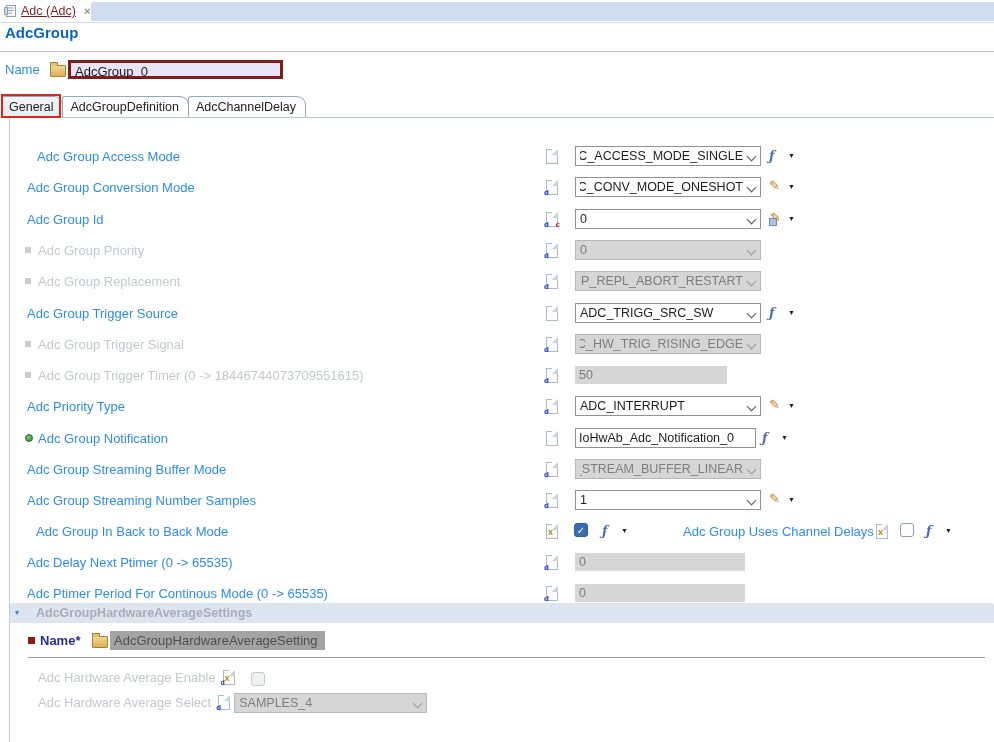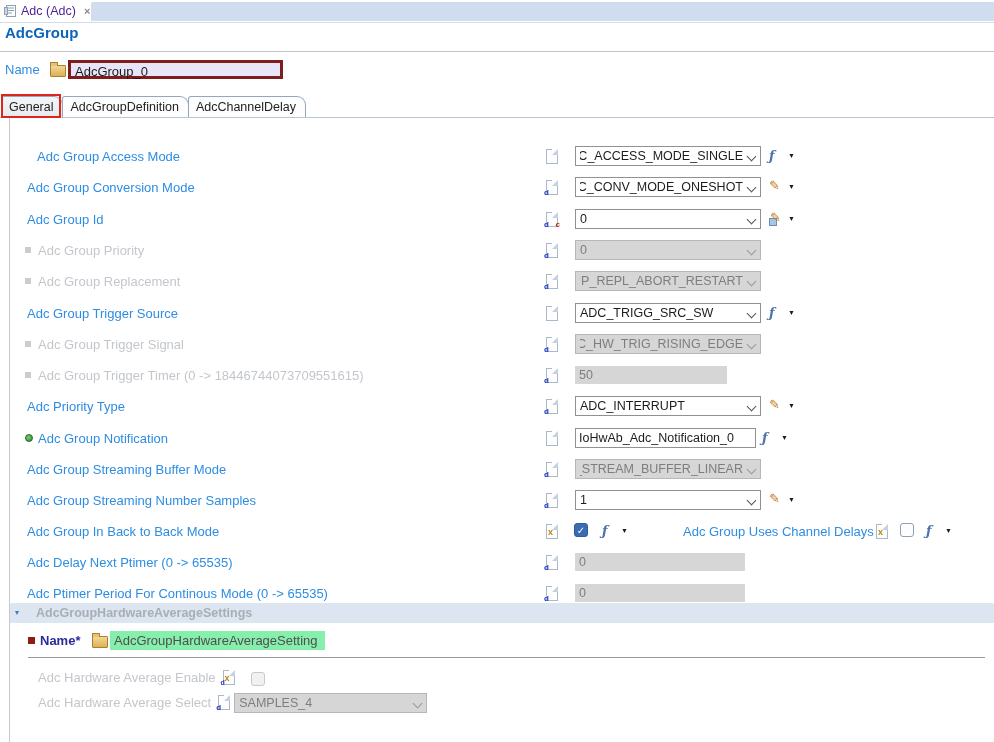--- a/index.html
+++ b/index.html
@@ -2,21 +2,21 @@
 <html><head>
 <meta charset="utf-8">
 <style>
   html,body{margin:0;padding:0;background:#fff;}
   #screen{position:relative;width:994px;height:742px;background:#fff;overflow:hidden;
           font-family:"Liberation Sans",sans-serif;}
 
   
   #etabstrip{position:absolute;left:0;top:0;width:994px;height:22px;background:#fff;border-bottom:1px solid #d4dce8;}
   #etab{position:absolute;left:0;top:0;height:22px;display:flex;align-items:center;padding-left:4px;}
-  #etab-label{font-size:12.5px;color:#4c1d95;margin-left:4px;}
+  #etab-label{font-size:12.5px;color:#7f1d1d;margin-left:4px;text-decoration:underline;}
   #etab-close{margin-left:8px;font-size:11px;font-weight:bold;color:#8a8a8a;cursor:pointer;}
   #strip-rest{position:absolute;left:91px;top:2px;right:0;height:19px;background:#cfddee;border-radius:2px 0 0 0;}
 
   
   #page-title{position:absolute;left:5px;top:24px;font-size:15px;font-weight:bold;color:#0b65bb;text-align:right;}
   #title-rule{position:absolute;left:0;top:51px;width:994px;height:1px;background:#c3c3c3;}
   #name-label{position:absolute;left:5px;top:62px;font-size:13px;color:#2e8de2;}
   .folder{position:relative;width:14px;height:10px;background:linear-gradient(#f2d896,#ddb054);
           border:1px solid #a8822e;border-radius:1px;}
   .folder:before{content:'';position:absolute;left:-1px;top:-4px;width:6px;height:3px;
@@ -81,21 +81,21 @@
   .cb.off{background:#fdfdfd;border:1px solid #8fa0b5;}
   .cb.offdis{background:#f1f1f1;border:1px solid #c3cad2;}
 
   
   #secbar{position:absolute;left:10px;top:603px;width:984px;height:20px;background:#dce5f0;border-radius:2px 2px 0 0;}
   #secbar .tri-open{position:absolute;left:5px;top:5px;font-size:8px;color:#3f7bc8;line-height:10px;}
   #sec-title{position:absolute;left:26px;top:3px;font-size:12.5px;font-weight:bold;color:#a7aeb8;}
   #sec-name-square{position:absolute;left:28px;top:637px;width:7px;height:7px;background:#8b1d12;}
   #sec-name-label{position:absolute;left:40px;top:633px;font-size:13px;font-weight:bold;color:#2a2a9a;}
   #sec-name-folder{position:absolute;left:92px;top:636px;}
-  #sec-name-field{position:absolute;left:110px;top:631px;width:215px;height:19px;background:#86efac;
+  #sec-name-field{position:absolute;left:110px;top:631px;width:215px;height:19px;background:#a3a3a3;
       line-height:19px;font-size:13px;color:#4f4f4f;padding-left:4px;box-sizing:border-box;overflow:hidden;white-space:nowrap;}
   #sec-divider{position:absolute;left:28px;top:657px;width:957px;height:1px;background:#9a9a9a;}
   .secrow{position:absolute;left:38px;height:22px;display:flex;align-items:flex-start;}
   .secrow .lbl2{font-size:13px;color:#c3c7cc;white-space:nowrap;line-height:20px;}
   .secrow .doc{position:relative;top:2px;margin-left:7px;}
 </style>
 </head>
 <body>
 
 <div id="screen">
@@ -264,21 +264,21 @@
           <i class="m-d">d</i>
         </span>
         <div class="combo" style="left: 575px; width: 186px;">
           <span class="val"><span>1</span></span>
           <span class="chev"></span>
         </div>
         <span class="pencil" style="left: 769px;">✎</span>
         <span class="tri" style="left: 788px;">▼</span>
       </div>
       <div class="row" style="top: 404px;">
-        <span class="lbl" style="left: 27px;">Adc Group In Back to Back Mode</span>
+        <span class="lbl" style="left: 36px;">Adc Group In Back to Back Mode</span>
         <span class="doc" style="left: 546px;">
           <i class="m-x">x</i>
         </span>
         <span class="cb on" style="left: 574px;">✓</span>
         <span class="magic" style="left: 602px;">ƒ</span>
         <span class="tri" style="left: 621px;">▼</span>
         <span class="lbl" style="left: 683px;">Adc Group Uses Channel Delays</span>
         <span class="doc" style="left: 876px;">
           <i class="m-x">x</i>
         </span>

